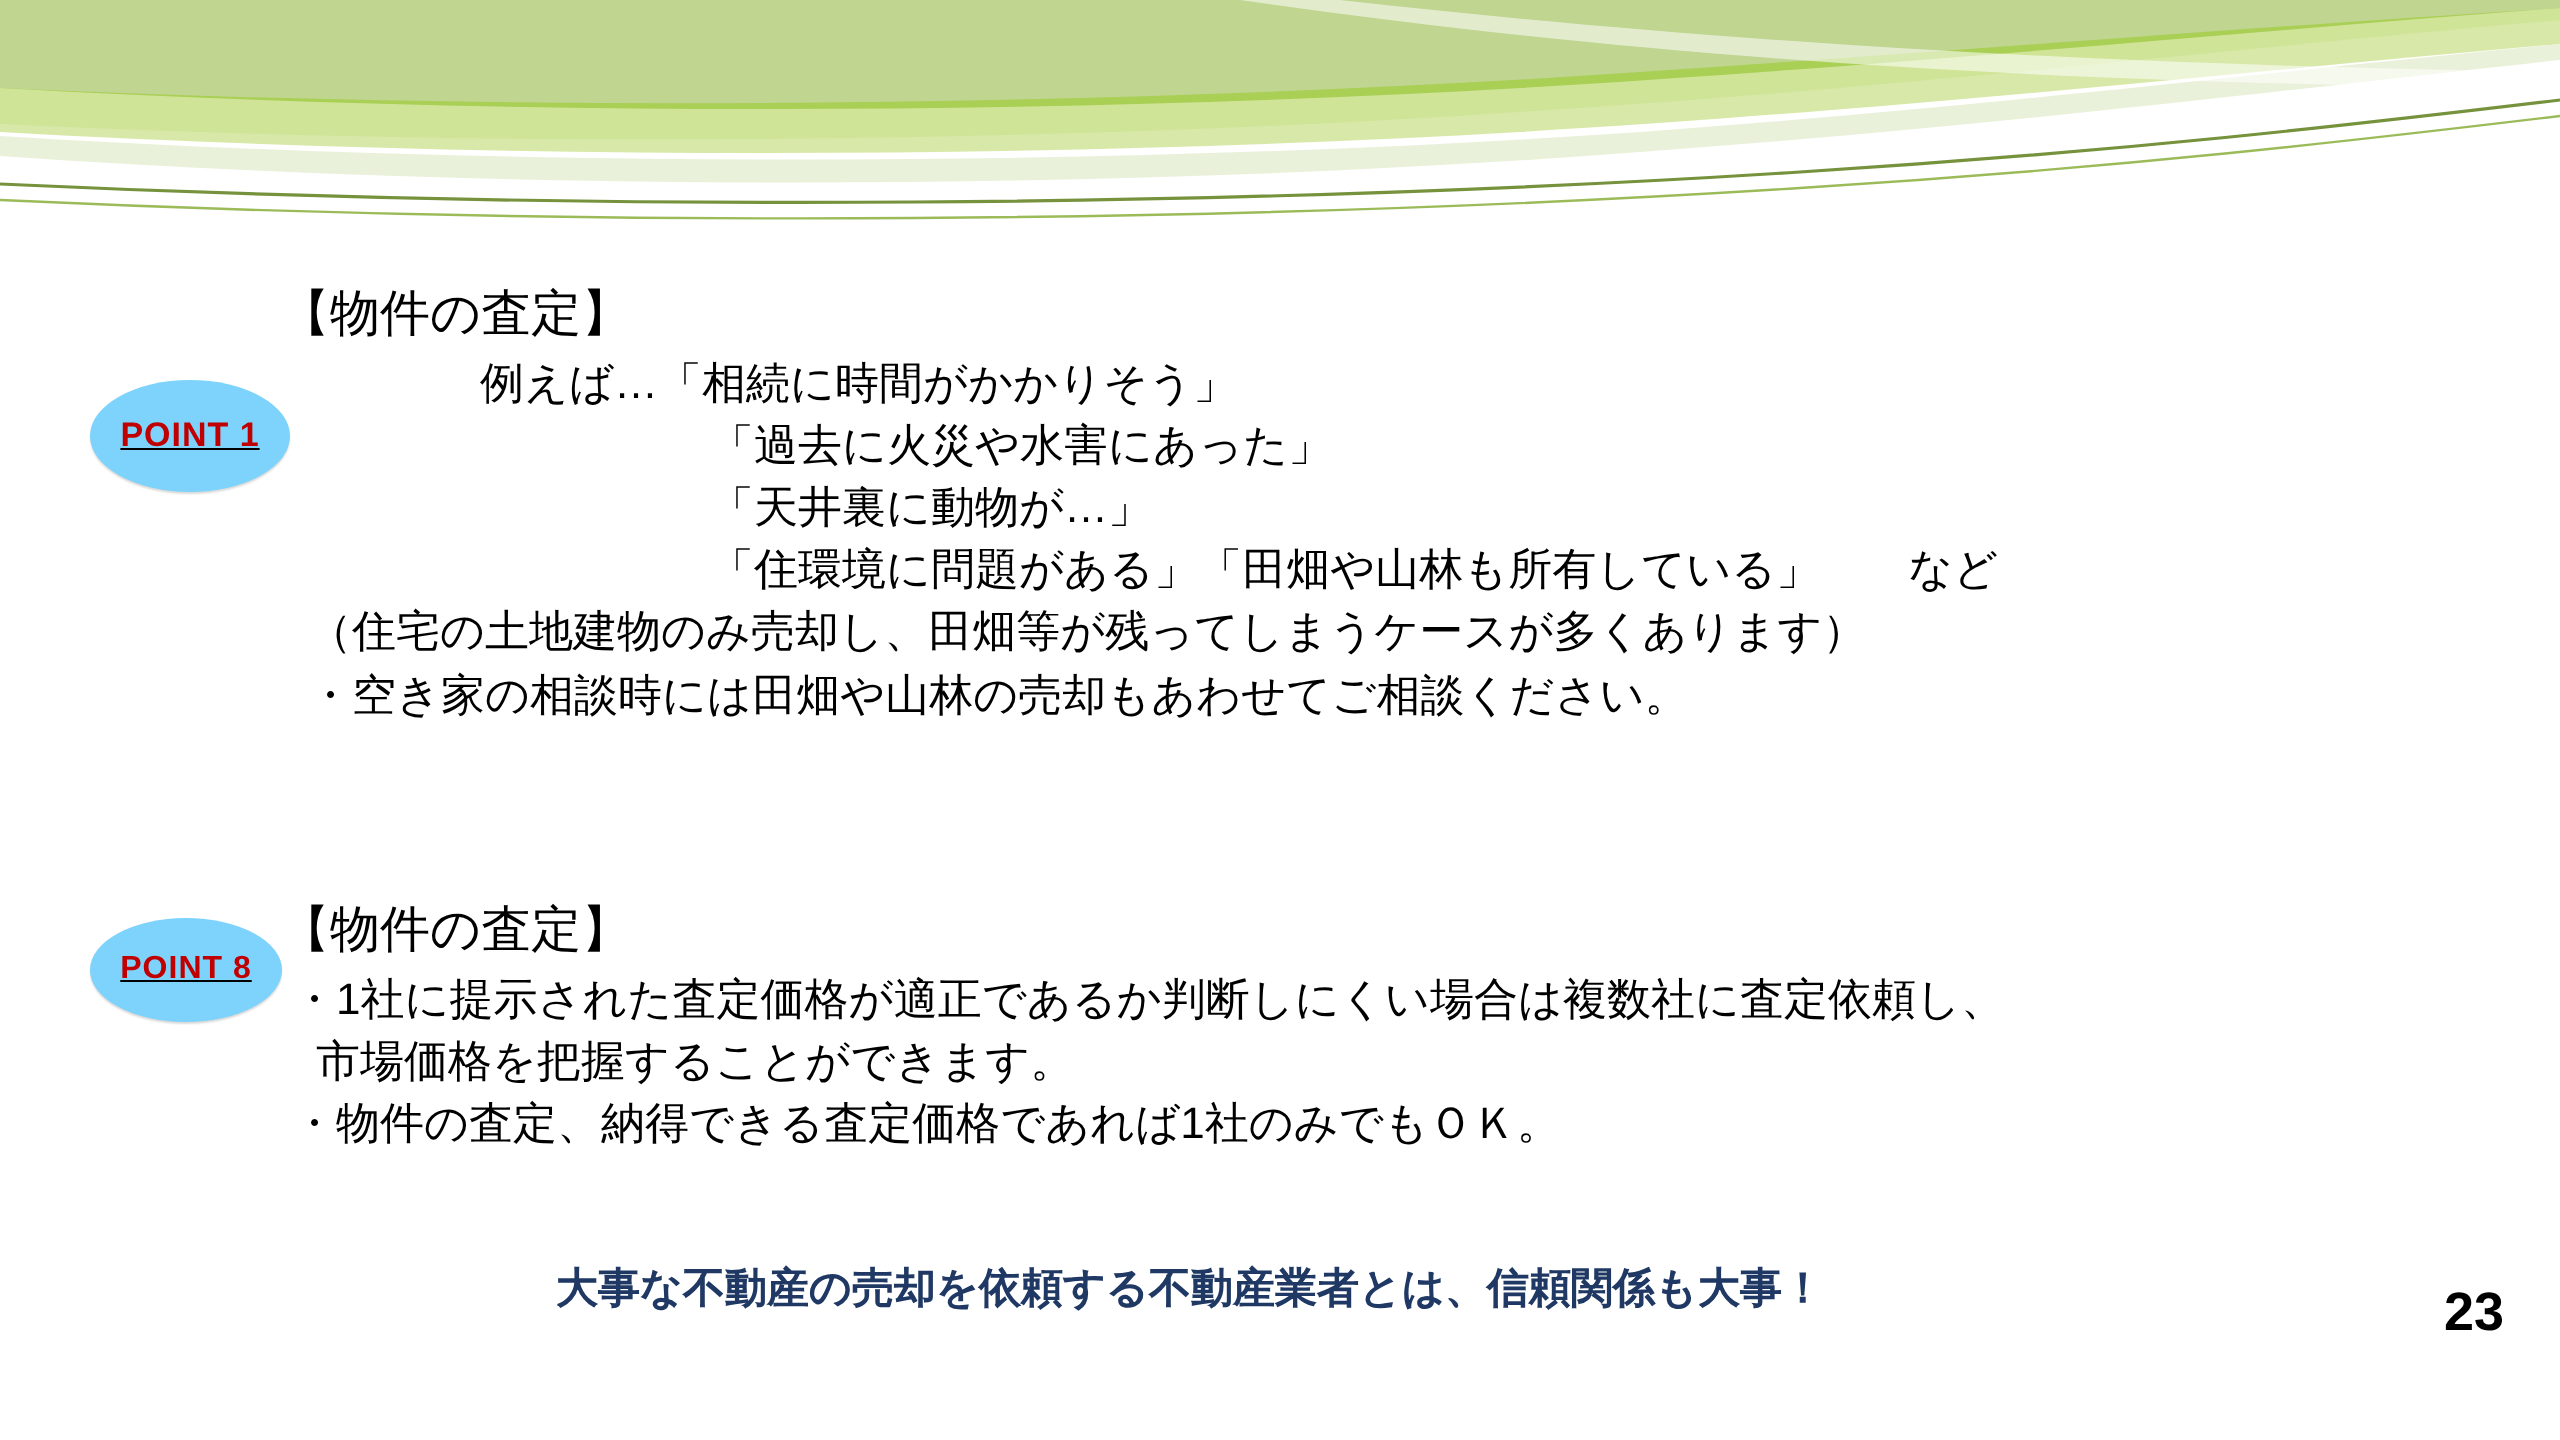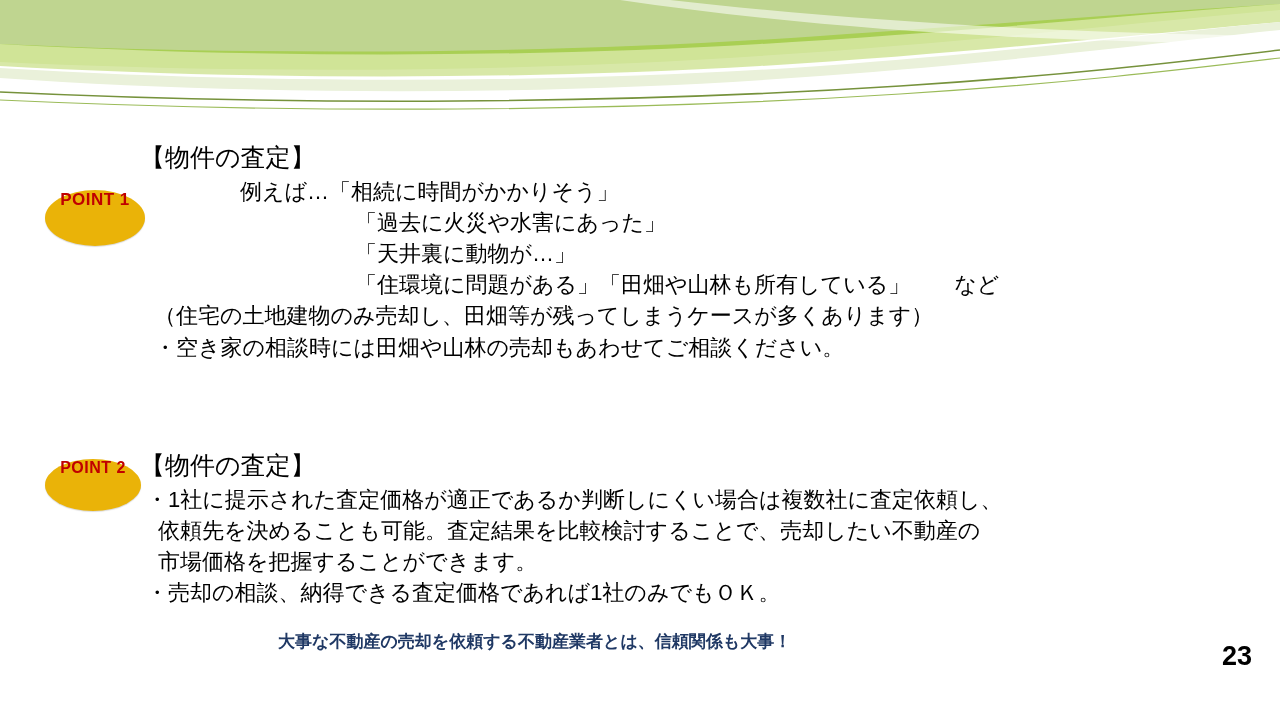--- a/index.html
+++ b/index.html
@@ -35,25 +35,26 @@
     width: 1280px;
     height: 720px;
   }
 
   
   .point-badge {
     position: absolute;
     width: 100px;
     height: 56px;
     border-radius: 50%;
-    background: #eab308;
+    background: #7dd3fc;
     display: flex;
-    align-items: flex-start;
+    align-items: center;
     justify-content: center;
     box-shadow: 0 1px 1px rgba(0,0,0,0.15);
+    text-decoration: underline;
   }
   .point-badge span {
     color: #C00000;
     font-weight: bold;
     font-size: 17px;
     letter-spacing: 0.5px;
     white-space: nowrap;
   }
   #point1-badge { left: 45px; top: 190px; }
   #point2-badge { left: 45px; top: 459px; width: 96px; height: 52px; }
@@ -81,21 +82,21 @@
 
   #section2 .body-line { padding-left: 6px; }
   #section2 .cont-line { padding-left: 18px; }
 
   .tagline {
     position: absolute;
     left: 278px;
     top: 630px;
     color: #1F3864;
     font-weight: bold;
-    font-size: 17px;
+    font-size: 21px;
     white-space: nowrap;
   }
   .page-number {
     position: absolute;
     right: 28px;
     bottom: 48px;
     font-size: 27px;
     font-weight: bold;
     color: #000000;
     text-align: center;
@@ -126,28 +127,27 @@
       <span class="ttl">【物件の査定】</span>
       <span class="line indent-2">例えば…「相続に時間がかかりそう」</span>
       <span class="line indent-3">「過去に火災や水害にあった」</span>
       <span class="line indent-3">「天井裏に動物が…」</span>
       <span class="line indent-3">「住環境に問題がある」「田畑や山林も所有している」　　など</span>
       <span class="line indent-1">（住宅の土地建物のみ売却し、田畑等が残ってしまうケースが多くあります）</span>
       <span class="line indent-1">・空き家の相談時には田畑や山林の売却もあわせてご相談ください。</span>
     </div>
 
     <div class="point-badge" id="point2-badge">
-      <span>POINT 2</span>
+      <span>POINT 8</span>
     </div>
 
     <div class="block" id="section2">
       <span class="ttl">【物件の査定】</span>
       <span class="line body-line">・1社に提示された査定価格が適正であるか判断しにくい場合は複数社に査定依頼し、</span>
-      <span class="line cont-line">依頼先を決めることも可能。査定結果を比較検討することで、売却したい不動産の</span>
       <span class="line cont-line">市場価格を把握することができます。</span>
-      <span class="line body-line">・売却の相談、納得できる査定価格であれば1社のみでもＯＫ。</span>
+      <span class="line body-line">・物件の査定、納得できる査定価格であれば1社のみでもＯＫ。</span>
     </div>
 
     <div class="tagline">大事な不動産の売却を依頼する不動産業者とは、信頼関係も大事！</div>
 
     <div class="page-number">23</div>
   </div>
 </div>
 
 </body></html>

